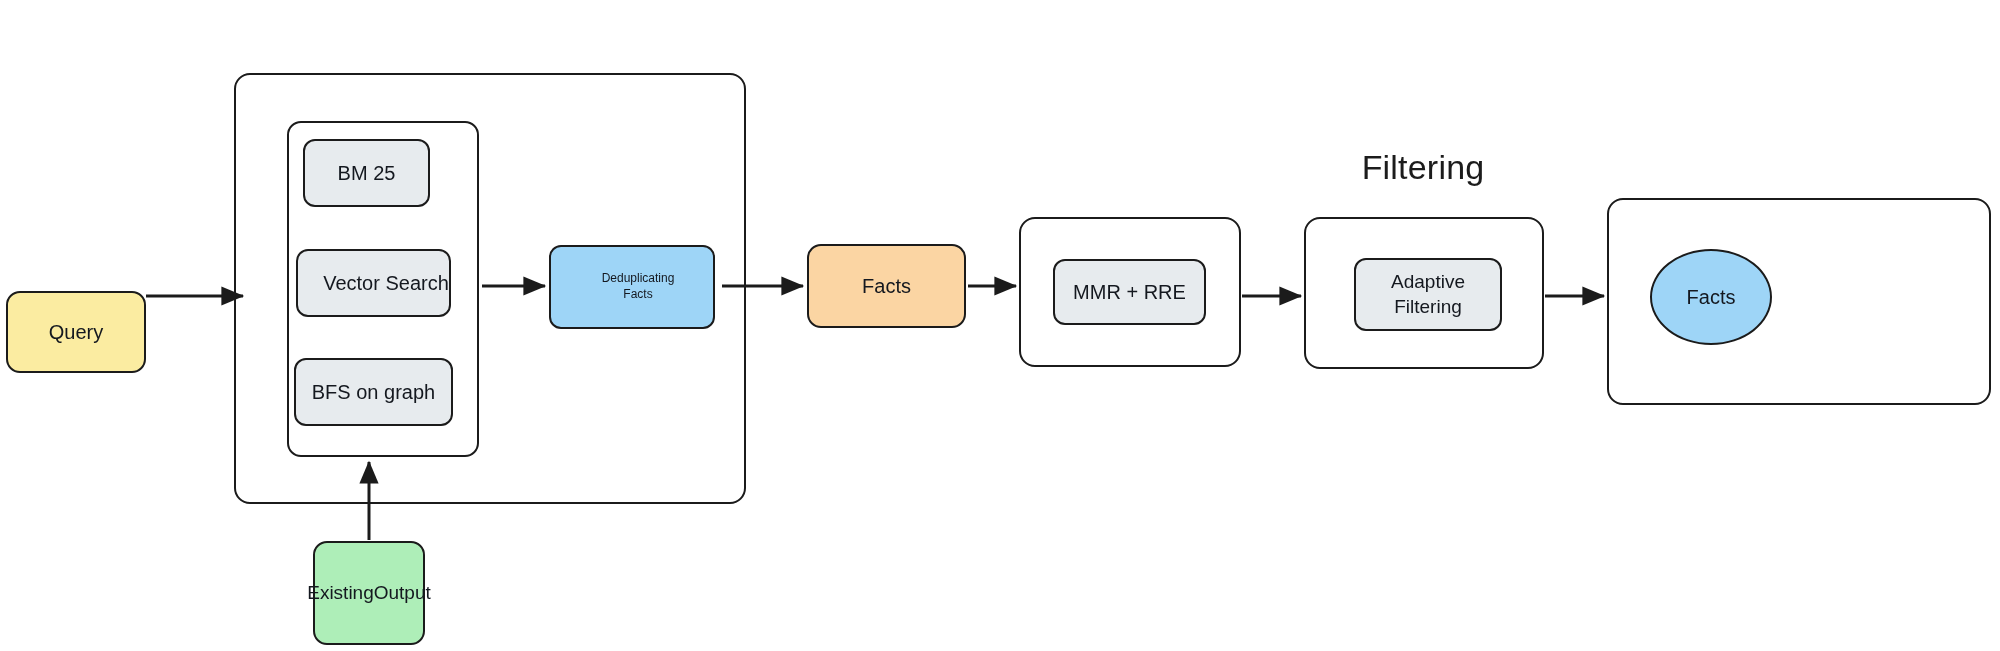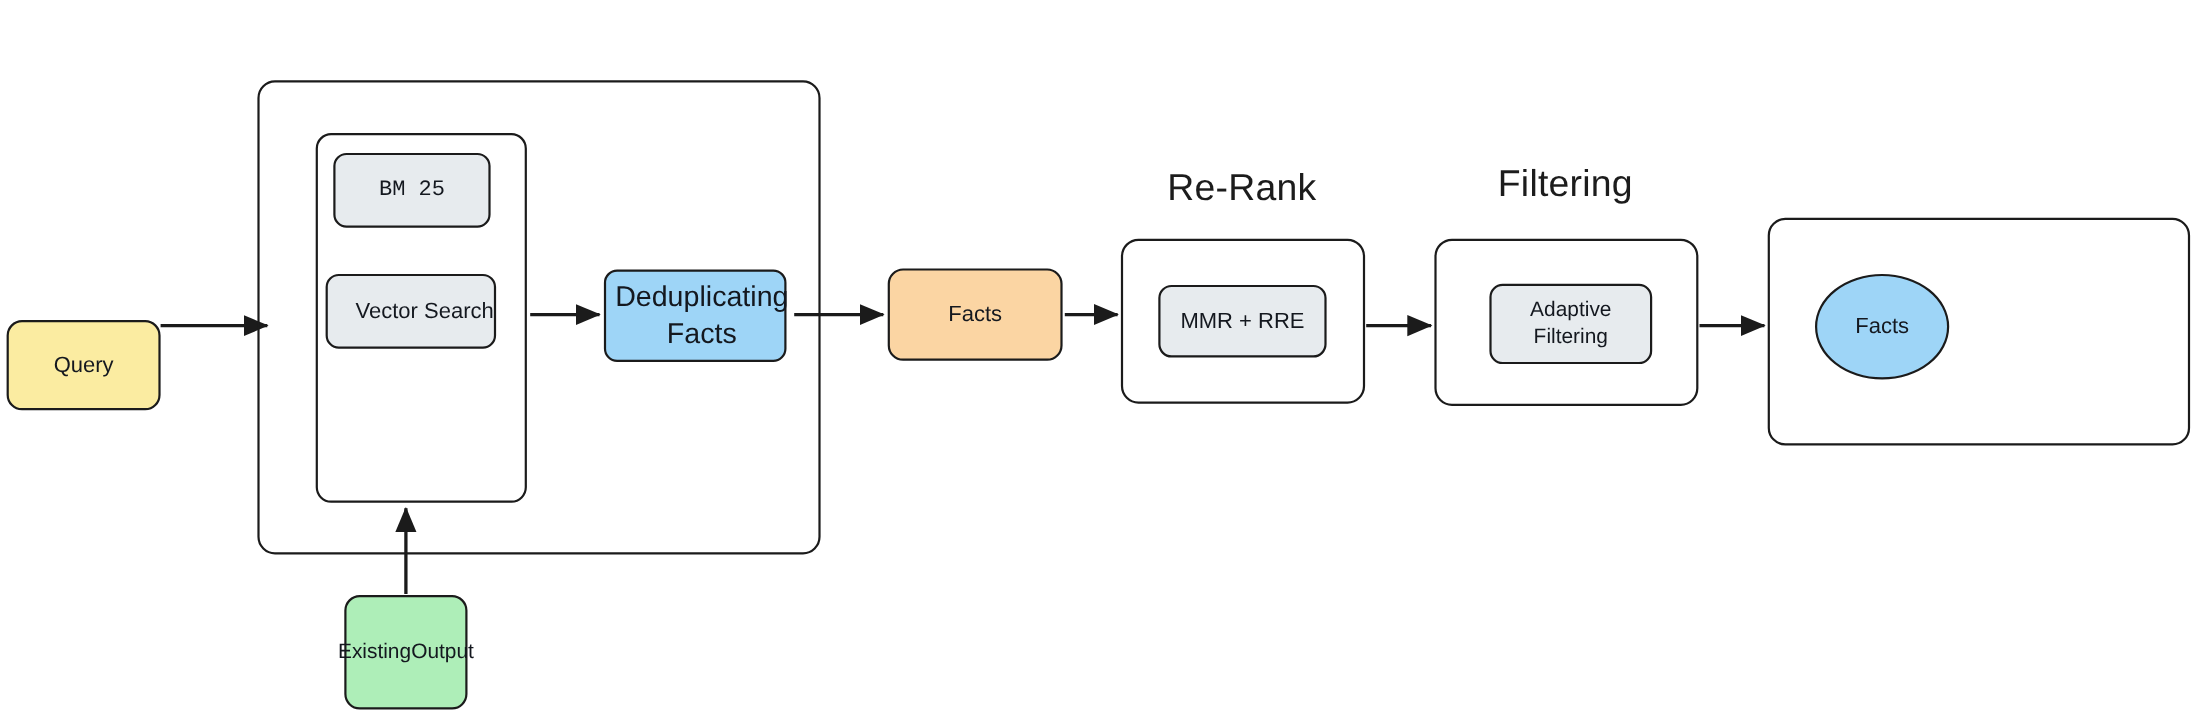--- a/index.html
+++ b/index.html
@@ -64,21 +64,21 @@
     font-size: 20px;
   }
   .yellow-node {
     background: #fbeca1;
     border-radius: 14px;
     font-size: 20px;
   }
   .blue-node {
     background: #9ed5f7;
     border-radius: 12px;
-    font-size: 26px;
+    font-size: 12px;
     padding-left: 12px;
   }
   .orange-node {
     background: #fbd5a3;
     border-radius: 14px;
     font-size: 20px;
   }
   .green-node {
     background: #aeeeb8;
     border-radius: 14px;
@@ -113,31 +113,31 @@
 
     <line x1="968" y1="286" x2="1016" y2="286" stroke="#1b1b1b" stroke-width="3" marker-end="url(#arrowhead)"></line>
 
     <line x1="1242" y1="296" x2="1301" y2="296" stroke="#1b1b1b" stroke-width="3" marker-end="url(#arrowhead)"></line>
 
     <line x1="1545" y1="296" x2="1604" y2="296" stroke="#1b1b1b" stroke-width="3" marker-end="url(#arrowhead)"></line>
 
     <line x1="369" y1="540" x2="369" y2="462" stroke="#1b1b1b" stroke-width="3" marker-end="url(#arrowhead-up)"></line>
   </svg>
 
-  <div class="grp-title" style="left:1029px; top:152px; width:200px;">Re-Rank</div>
   <div class="grp-title" style="left:1323px; top:148px; width:200px;">Filtering</div>
 
   <div class="container-box" style="left:234px; top:73px; width:512px; height:431px;"></div>
 
   <div class="inner-group" style="left:287px; top:121px; width:192px; height:336px;"></div>
 
-  <div class="node grey-node" style="left:303px; top:139px; width:143px; height:68px;font-family:Liberation Mono, monospace;">BM 25</div>
+  <div class="node grey-node" style="left:303px; top:139px; width:127px; height:68px;">BM 25</div>
 
   <div class="node grey-node" style="left:296px; top:249px; width:155px; height:68px;padding-left:25px;">Vector Search</div>
 
+  <div class="node grey-node" style="left:294px; top:358px; width:159px; height:68px;">BFS on graph</div>
 
   <div class="node blue-node" style="left:549px; top:245px; width:166px; height:84px; flex-direction:column;">
     <span>Deduplicating</span>
     <span>Facts</span>
   </div>
 
   <div class="node yellow-node" style="left:6px; top:255px; width:140px; height:82px;margin-top:36px;">Query</div>
 
   <div class="node green-node" style="left:313px; top:541px; width:112px; height:104px; flex-direction:row;">
     <span>Existing</span>

